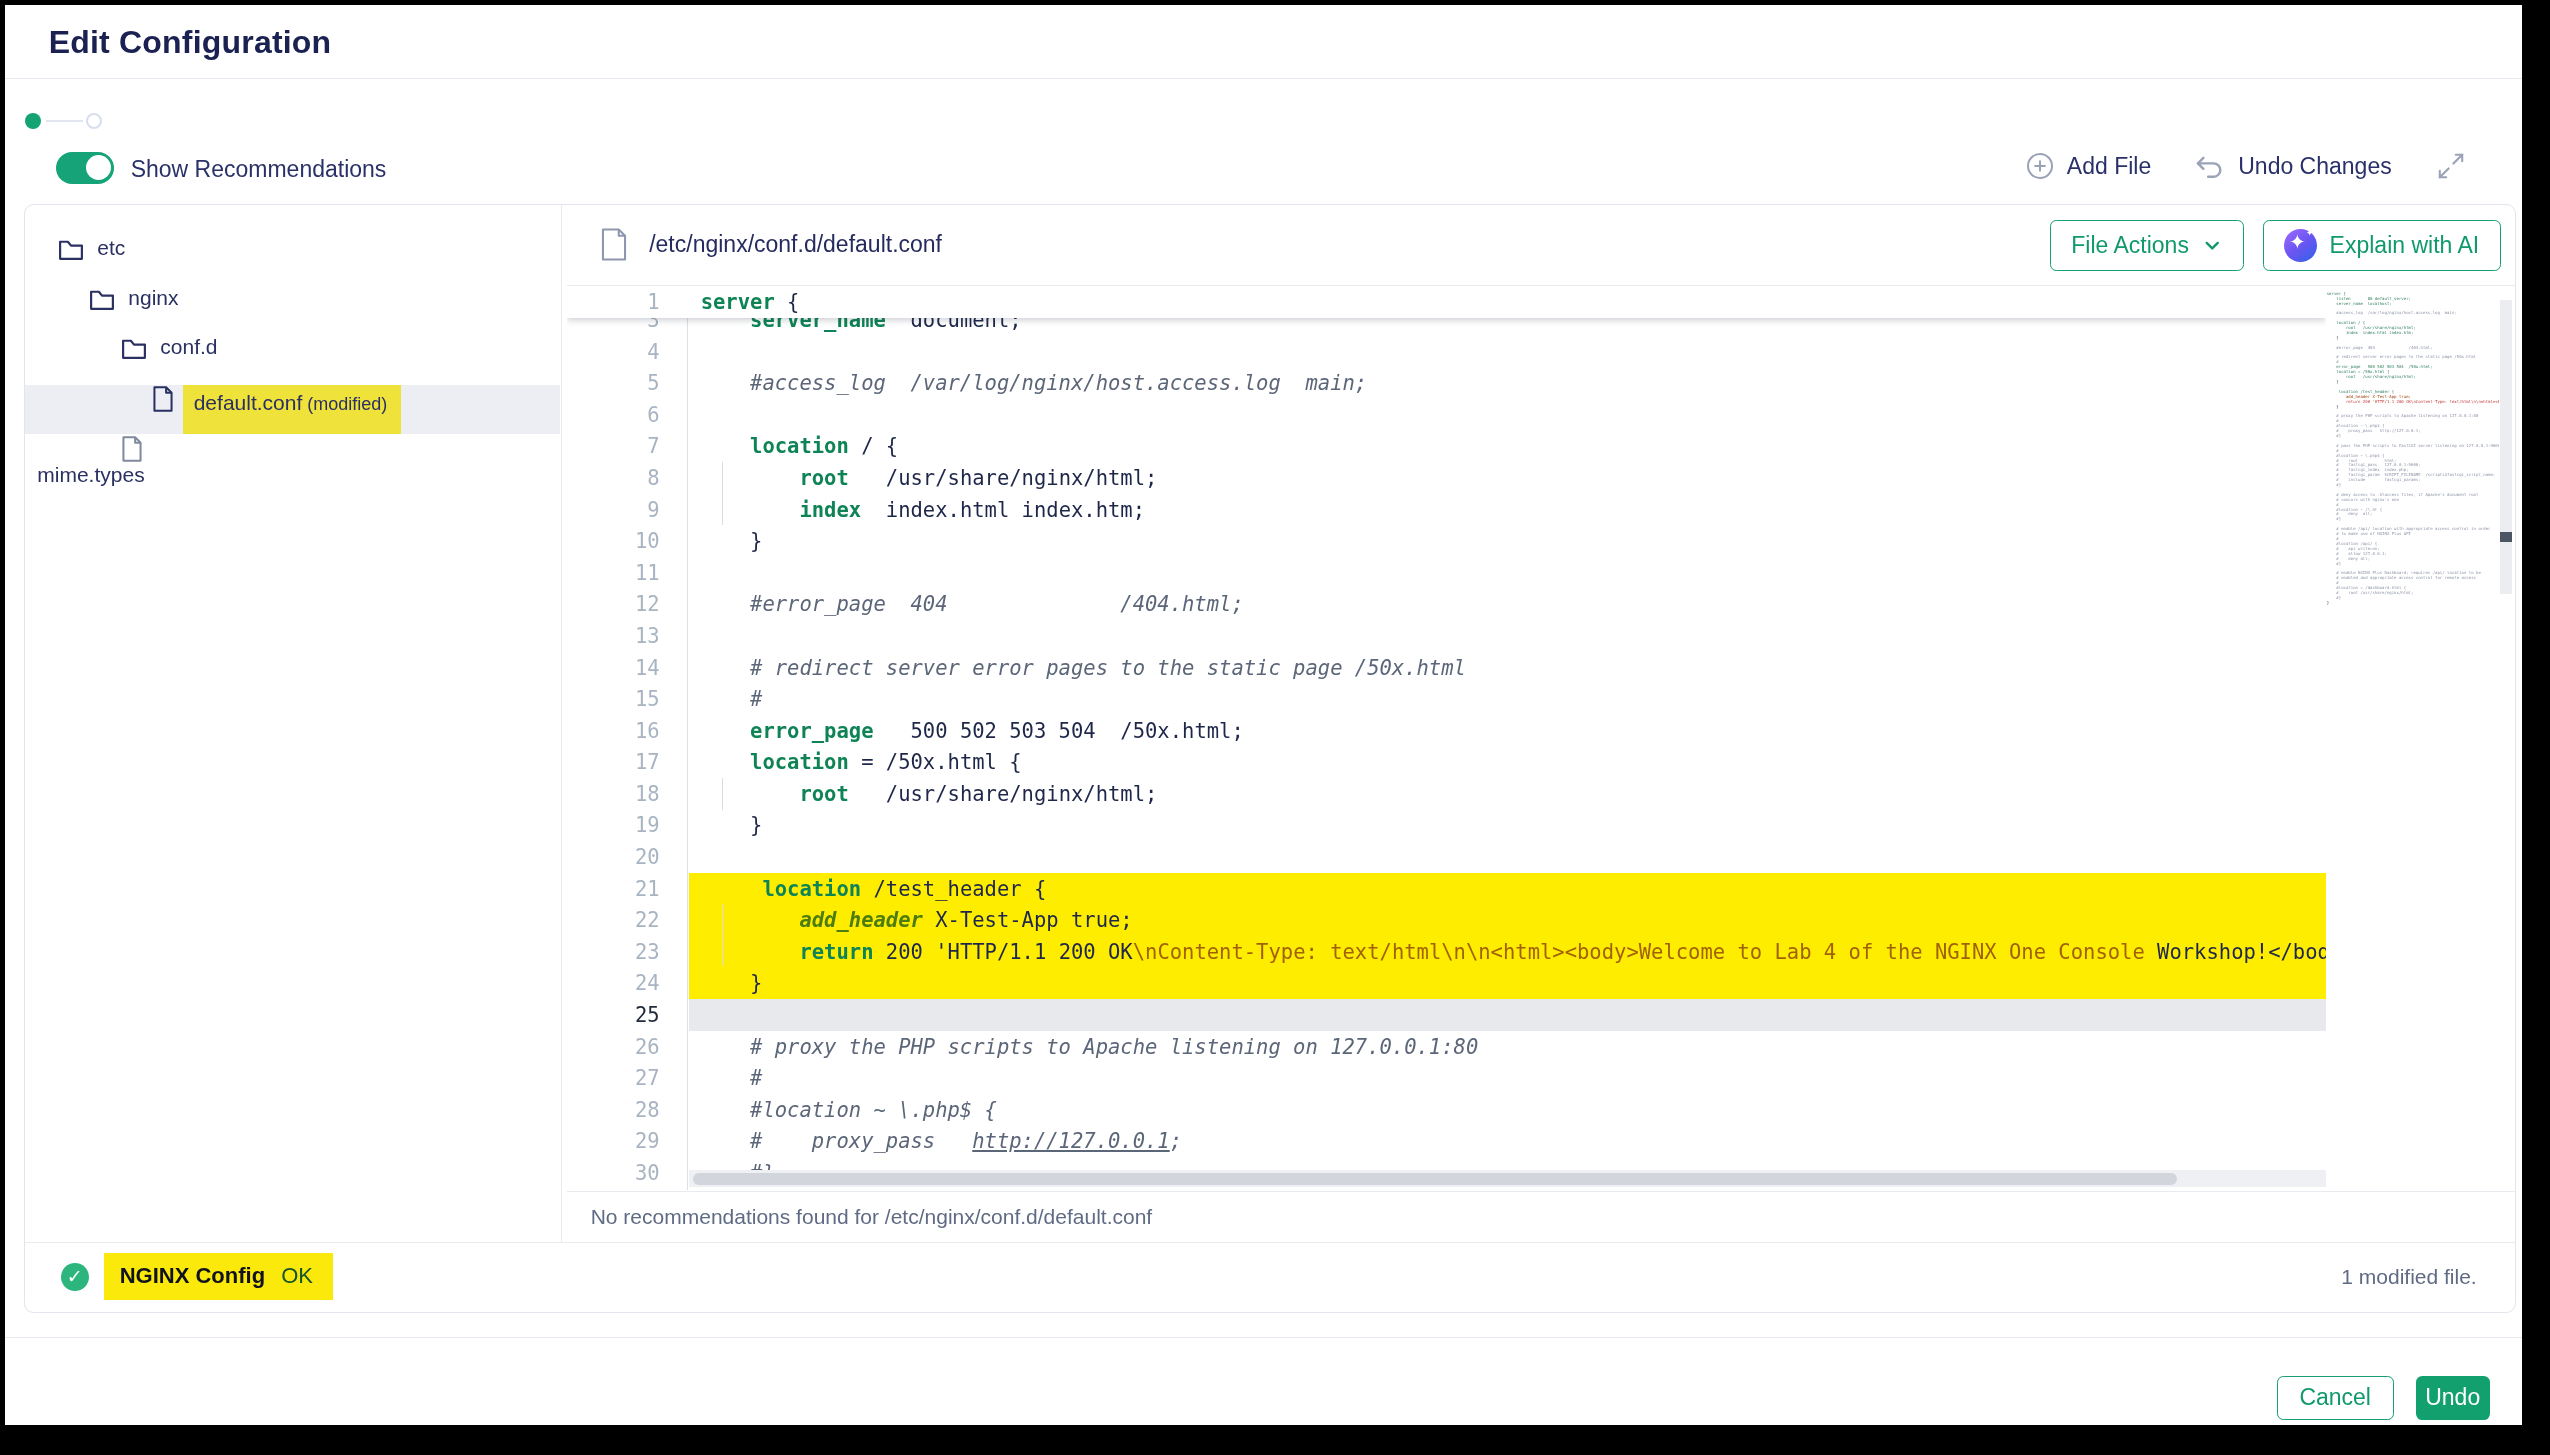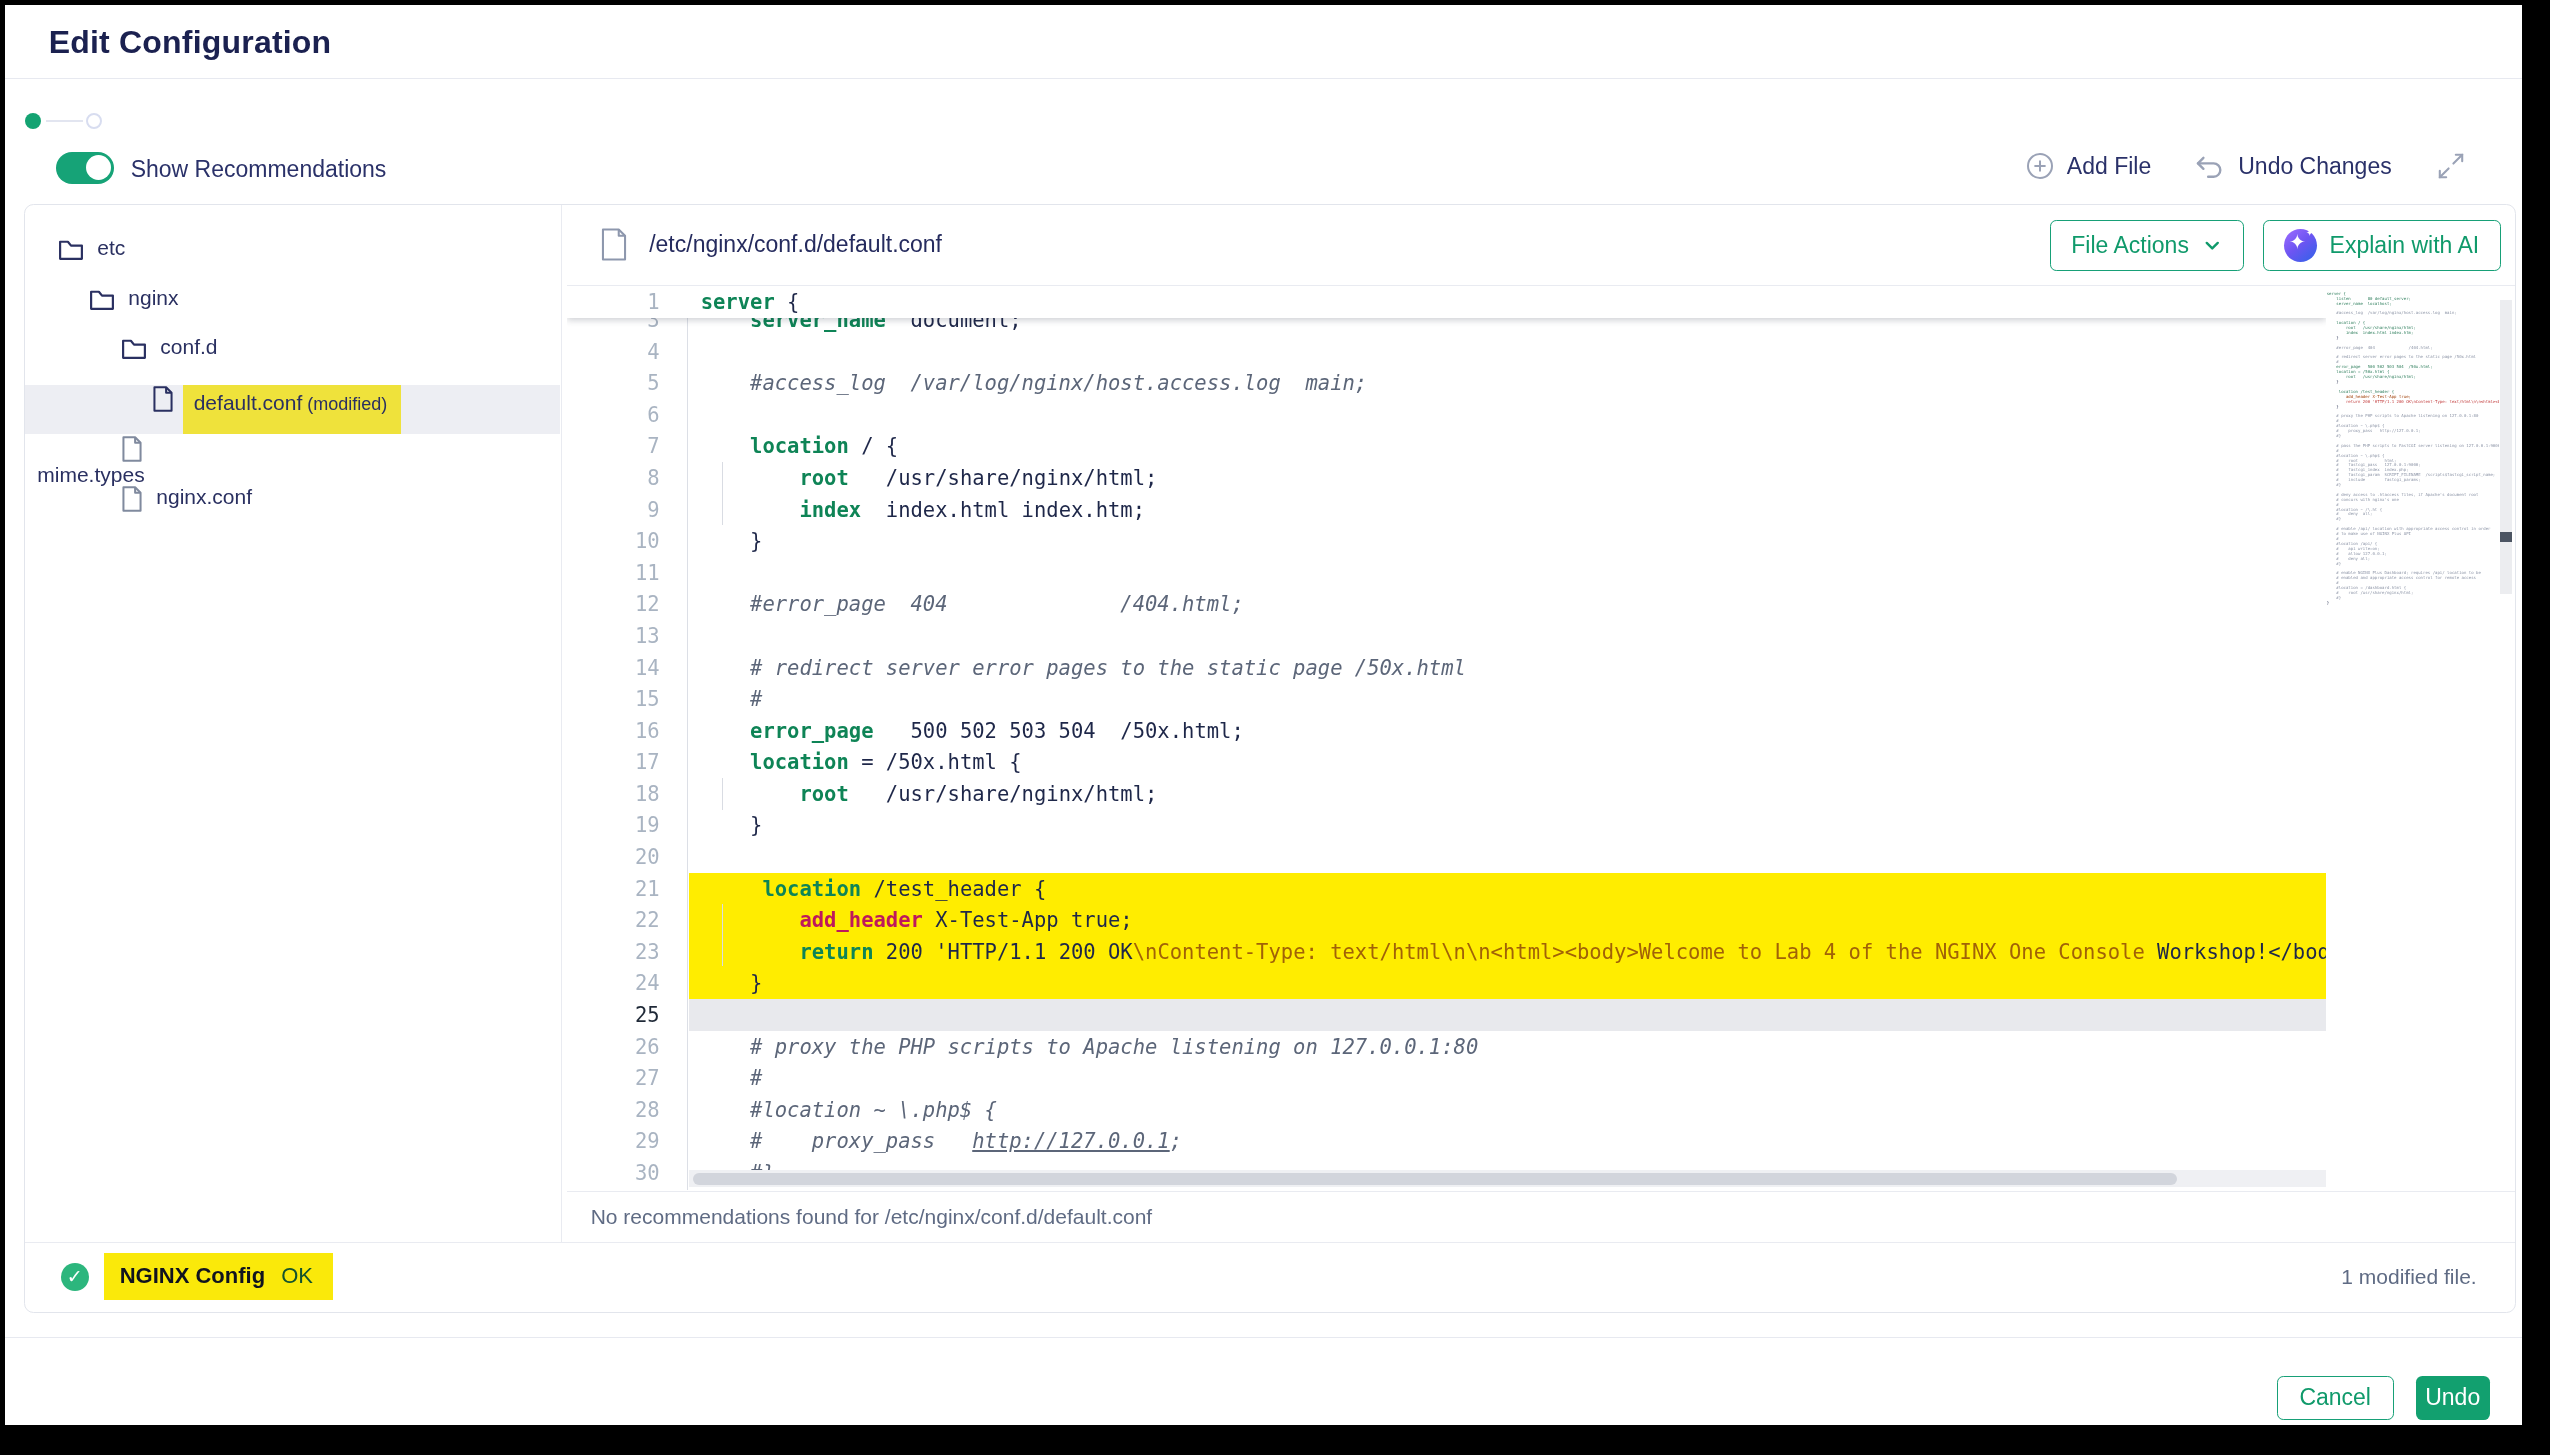--- a/index.html
+++ b/index.html
@@ -57,21 +57,21 @@
   .crow { position:absolute; left:0; width:100%; height:32px; z-index:2; }
   .crow .bg-y { position:absolute; left:122px; right:0; top:0; bottom:0; background:#FFED00; }
   .crow .bg-g { position:absolute; left:122px; right:0; top:0; bottom:0; background:#E8E9ED; }
   .crow .num { position:absolute; left:0; top:0; width:93px; height:32px; text-align:right; line-height:32px;
                font-family:"DejaVu Sans Mono", monospace; font-size:20.5px; color:#A9B4C2; }
   .crow .num.cur { color:#1F2937; }
   .crow .txt { position:absolute; left:134px; top:0; height:32px; line-height:32px; white-space:pre;
                font-family:"DejaVu Sans Mono", monospace; font-size:20.5px; }
   .sticky { top:0; background:#fff; z-index:6; box-shadow:0 3.2px 6.3px rgba(40,50,70,.22); }
   .c-k { color:#0E8456; font-weight:bold; }
-  .c-b { color:#be185d; font-weight:bold; }
+  .c-b { color:#4d7c0f; font-weight:bold;font-style:italic; }
   .c-d { color:#1E2749; }
   .c-c { color:#5C6679; font-style:italic; }
   .c-r { color:#a16207; }
   .c-u { color:#5C6679; font-style:italic; text-decoration:underline; }
   .iguide { position:absolute; width:1.6px; background:#D9DCE3; left:155px; z-index:3; }
   .htrack { position:absolute; left:122px; right:0; top:884px; height:17.4px; background:#EFF0F3; z-index:3; }
   .hthumb { position:absolute; left:126px; width:1484px; top:887px; height:12.6px; background:#D2D5DC; border-radius:6.3px; z-index:5; cursor:pointer; }
 
   
   .minimap { position:absolute; left:2302px; top:87px; width:172px; height:896px; overflow:hidden; cursor:pointer; }
@@ -190,29 +190,20 @@
         </div>
         <div class="tree-row" style="top: 230px; flex-direction: column;">
           <span class="ico" style="margin-left: 95px;">
             <svg width="24" height="28" viewBox="0 0 30 36" fill="none">
               <path d="M4 3 h15 l7 7 v23 h-22 z" stroke="#808A9E" stroke-width="2.6" stroke-linejoin="round"></path>
               <path d="M19 3 v7 h7" stroke="#808A9E" stroke-width="2.6" stroke-linejoin="round"></path>
             </svg>
           </span>
           <span class="tree-label">mime.types</span>
         </div>
-        <div class="tree-row" style="top: 280px;">
-          <span class="ico" style="margin-left: 95px;">
-            <svg width="24" height="28" viewBox="0 0 30 36" fill="none">
-              <path d="M4 3 h15 l7 7 v23 h-22 z" stroke="#808A9E" stroke-width="2.6" stroke-linejoin="round"></path>
-              <path d="M19 3 v7 h7" stroke="#808A9E" stroke-width="2.6" stroke-linejoin="round"></path>
-            </svg>
-          </span>
-          <span class="tree-label">nginx.conf</span>
-        </div>
       </div>
 
     <div class="ed-header">
       <div class="file-path">
         <span class="ico">
           <svg width="30" height="35" viewBox="0 0 38 44" fill="none">
               <path d="M5 3 h20 l8 8 v30 h-28 z" stroke="#8D97AD" stroke-width="2.6" stroke-linejoin="round"></path>
               <path d="M25 3 v8 h8" stroke="#8D97AD" stroke-width="2.6" stroke-linejoin="round"></path>
             </svg>
         </span>

